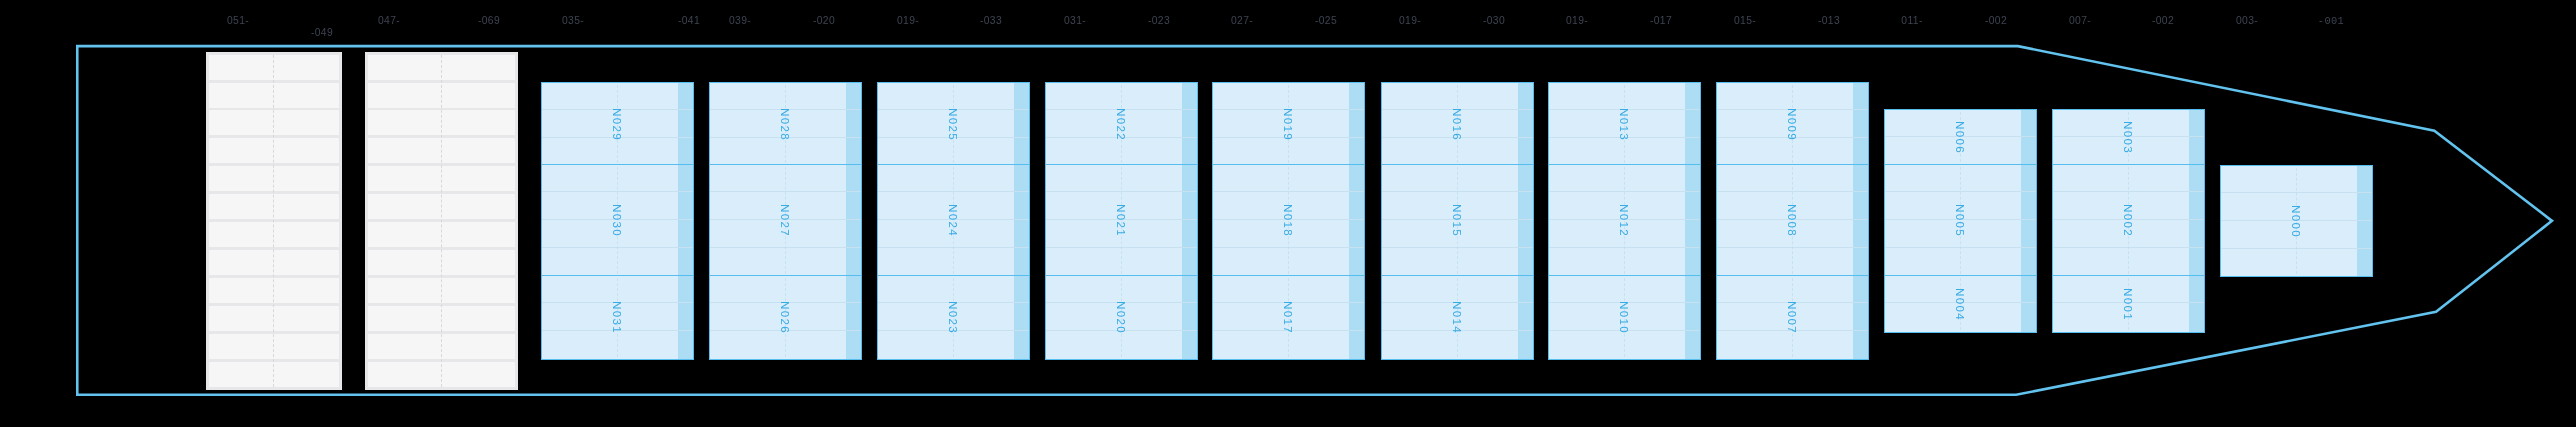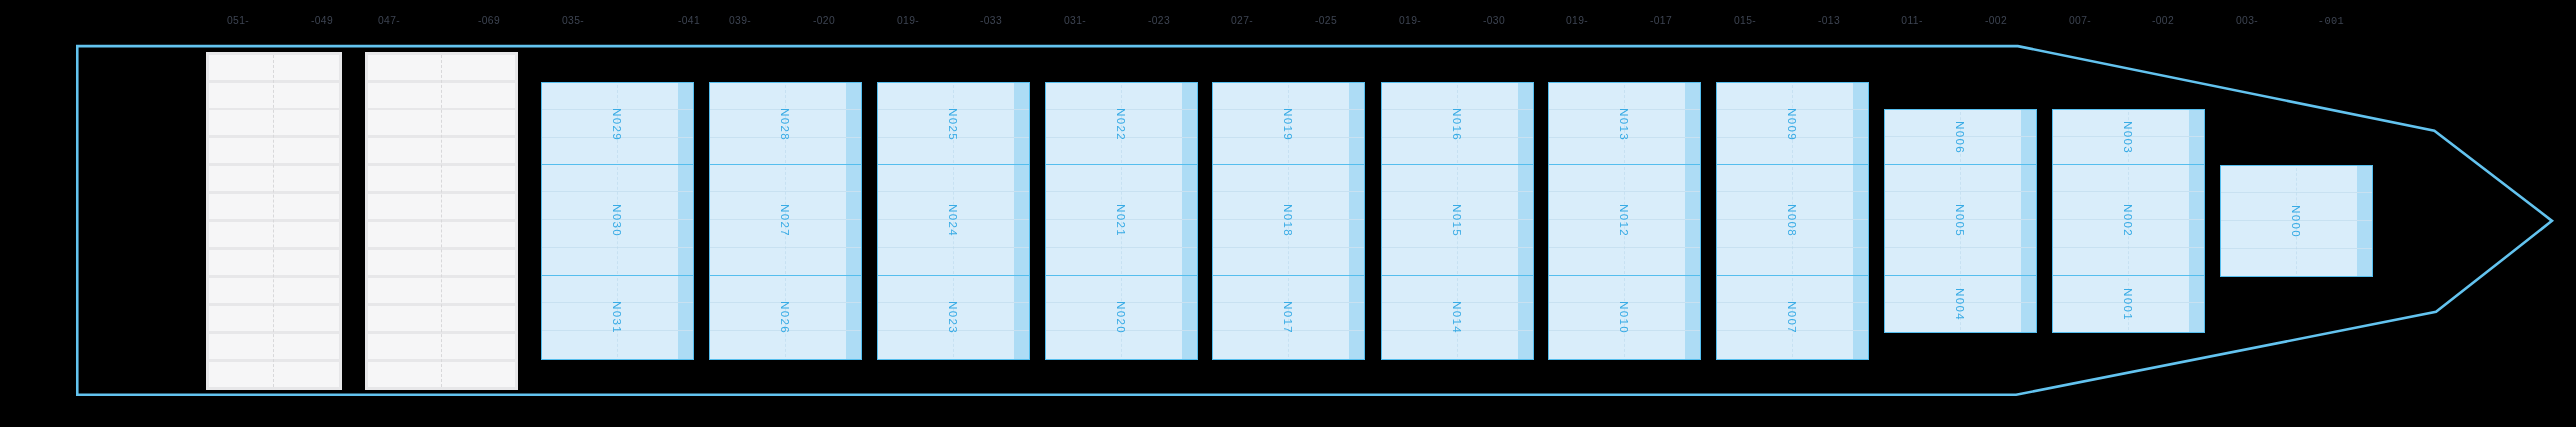--- a/index.html
+++ b/index.html
@@ -94,21 +94,21 @@
 </style>
 </head>
 <body>
 
 <div id="stage">
   <svg id="hull-svg" width="2576" height="428" viewBox="0 0 3000 498">
     <polygon points="90,53.5 2350,53.5 2835,152 2972,257 2837,363 2348,459.5 90,459.5" fill="none" stroke="#63c3ef" stroke-width="3" stroke-linejoin="miter"></polygon>
   </svg>
   <div id="bay-labels">
       <span class="bay-label" style="left: 238px;">051-</span>
-      <span class="bay-label" style="left: 322px;">-049</span>
+      <span class="bay-label" style="left: 322px; margin-top: 12px;">-049</span>
       <span class="bay-label" style="left: 389px;">047-</span>
       <span class="bay-label" style="left: 489px;">-069</span>
       <span class="bay-label" style="left: 573px;">035-</span>
       <span class="bay-label" style="left: 689px;">-041</span>
       <span class="bay-label" style="left: 740px;">039-</span>
       <span class="bay-label" style="left: 824px;">-020</span>
       <span class="bay-label" style="left: 908px;">019-</span>
       <span class="bay-label" style="left: 991px;">-033</span>
       <span class="bay-label" style="left: 1075px;">031-</span>
       <span class="bay-label" style="left: 1159px;">-023</span>

